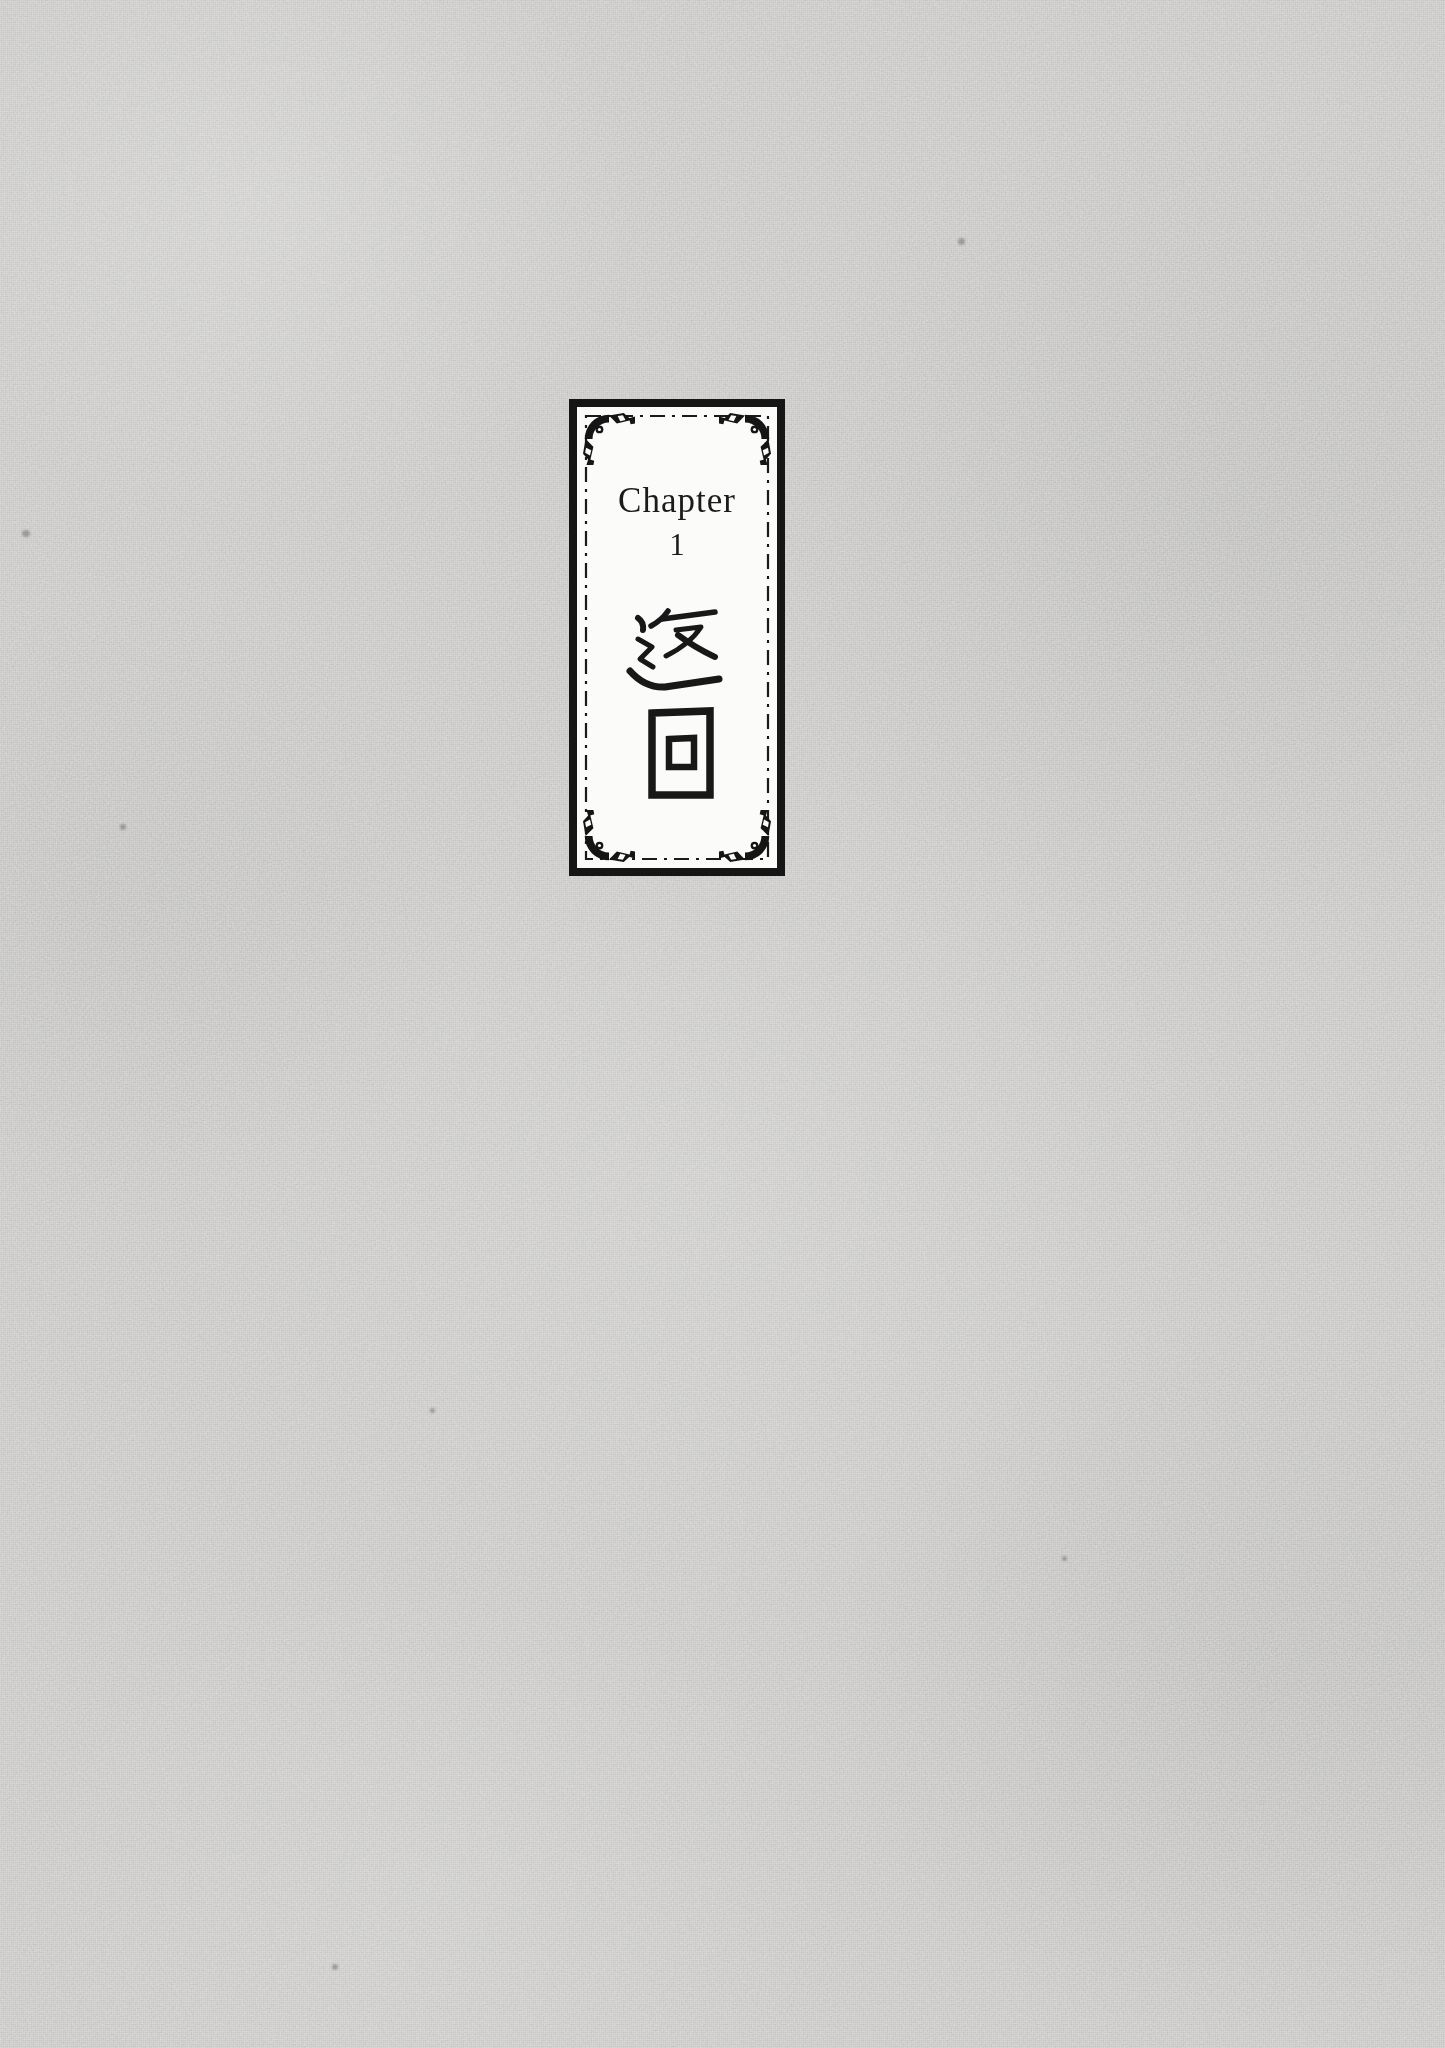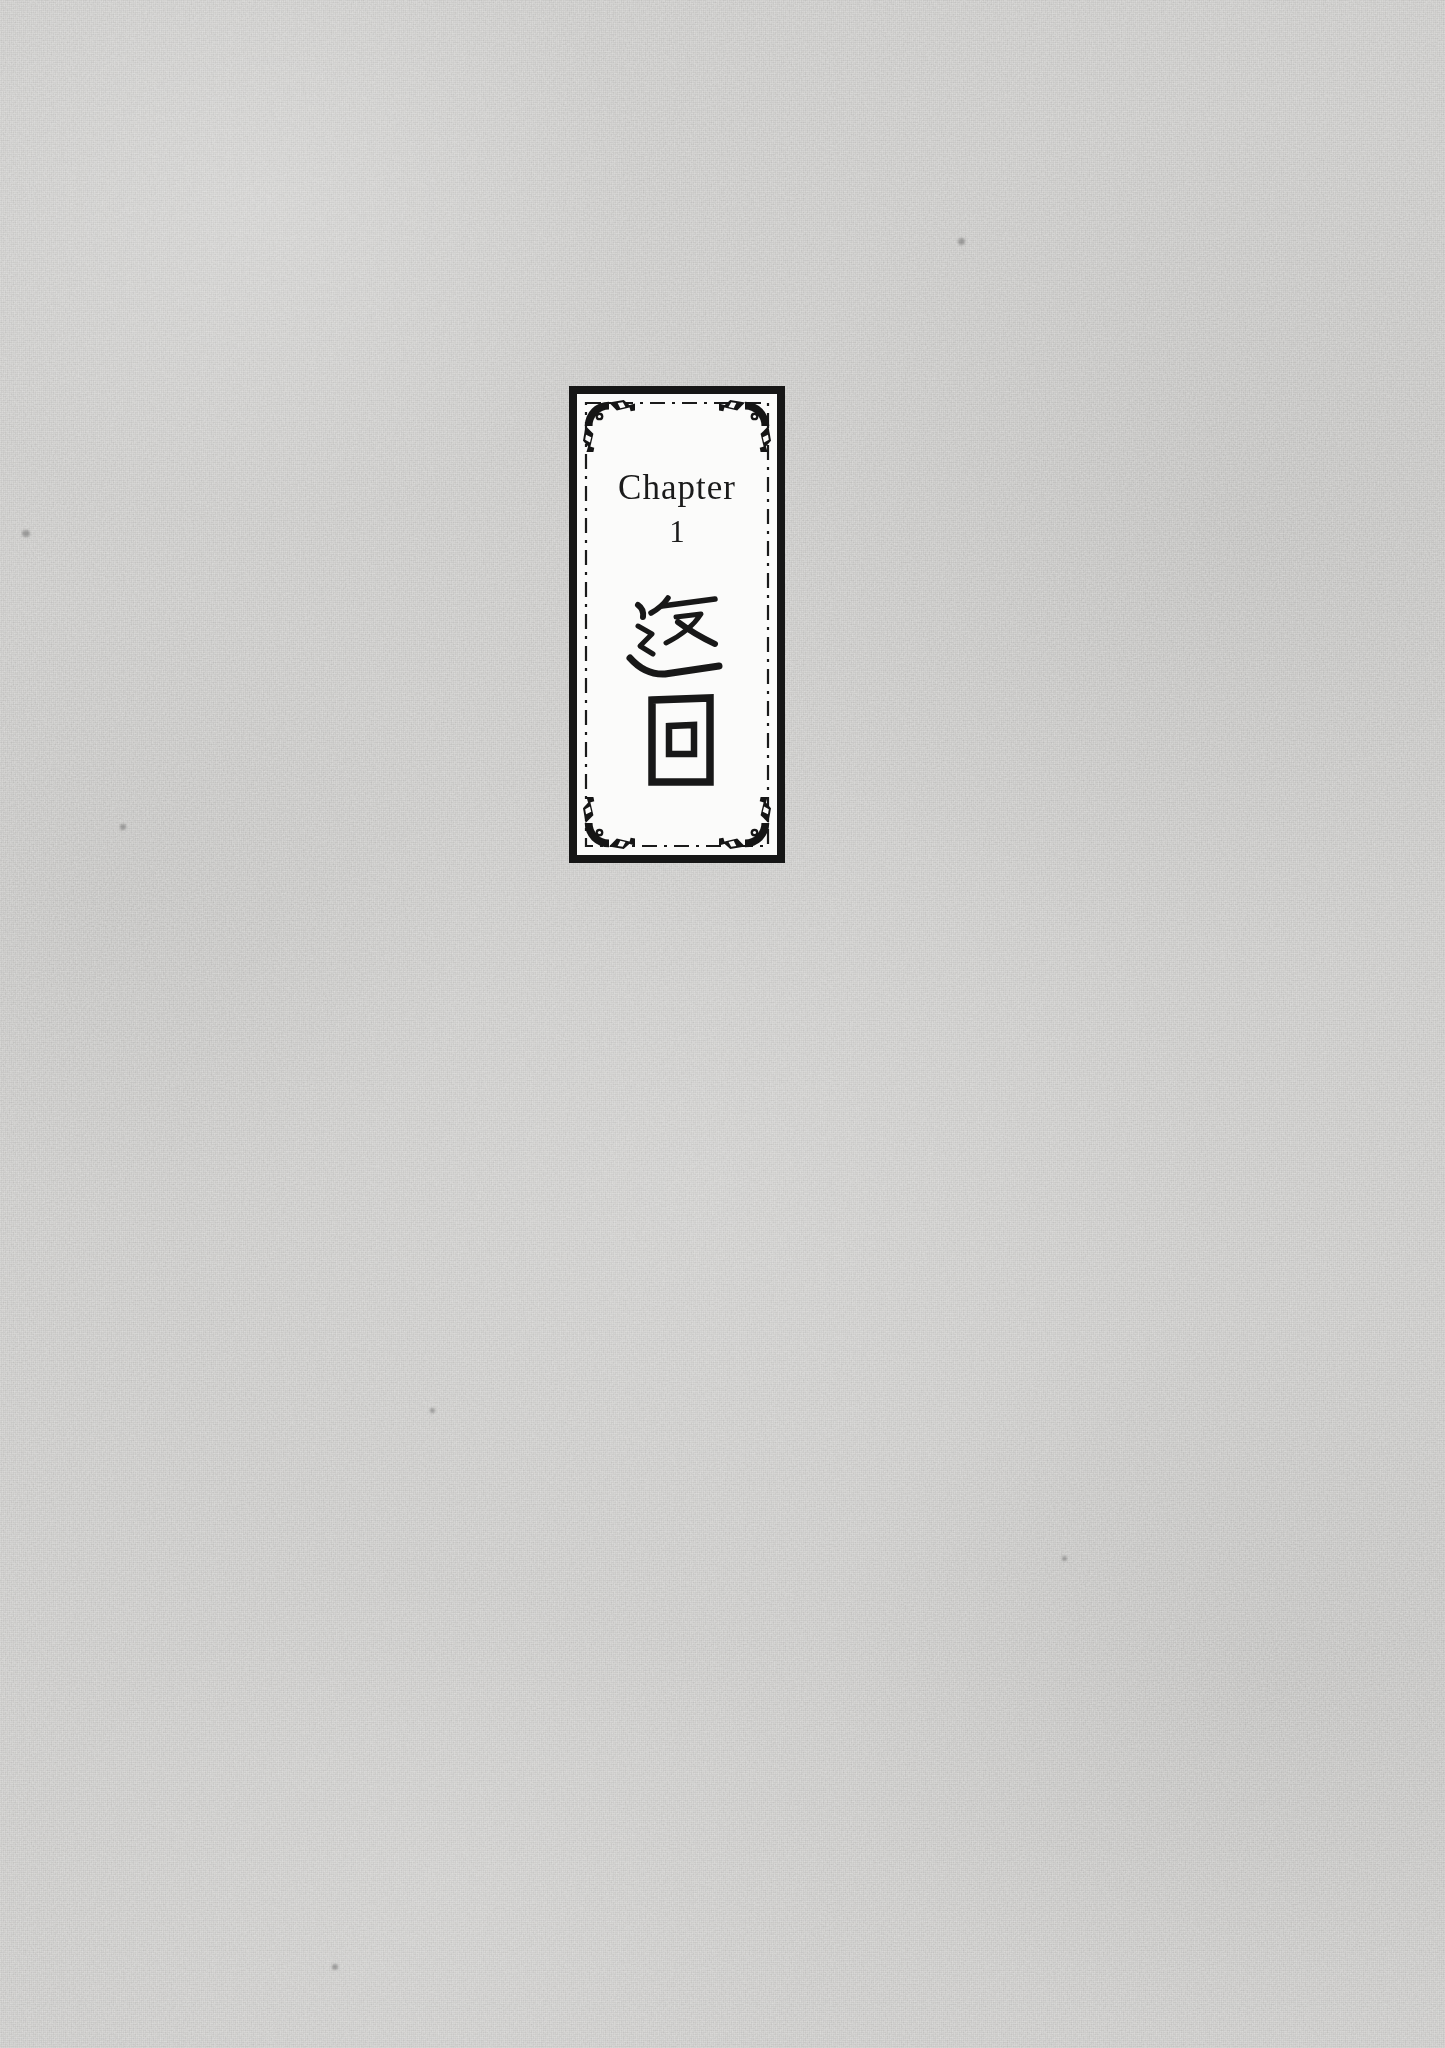--- a/index.html
+++ b/index.html
@@ -32,21 +32,21 @@
   }
   .speck{
     position:absolute;
     border-radius:50%;
     background:rgba(92,92,90,.45);
     filter:blur(1px);
   }
   .plate{
     position:absolute;
     left:569px;
-    top:386px;
+    top:399px;
     width:216px;
     height:477px;
     box-sizing:border-box;
     border:8px solid #161616;
     background:#fbfbfa;
   }
   .frame-svg{
     position:absolute;
     inset:0;
     width:100%;

